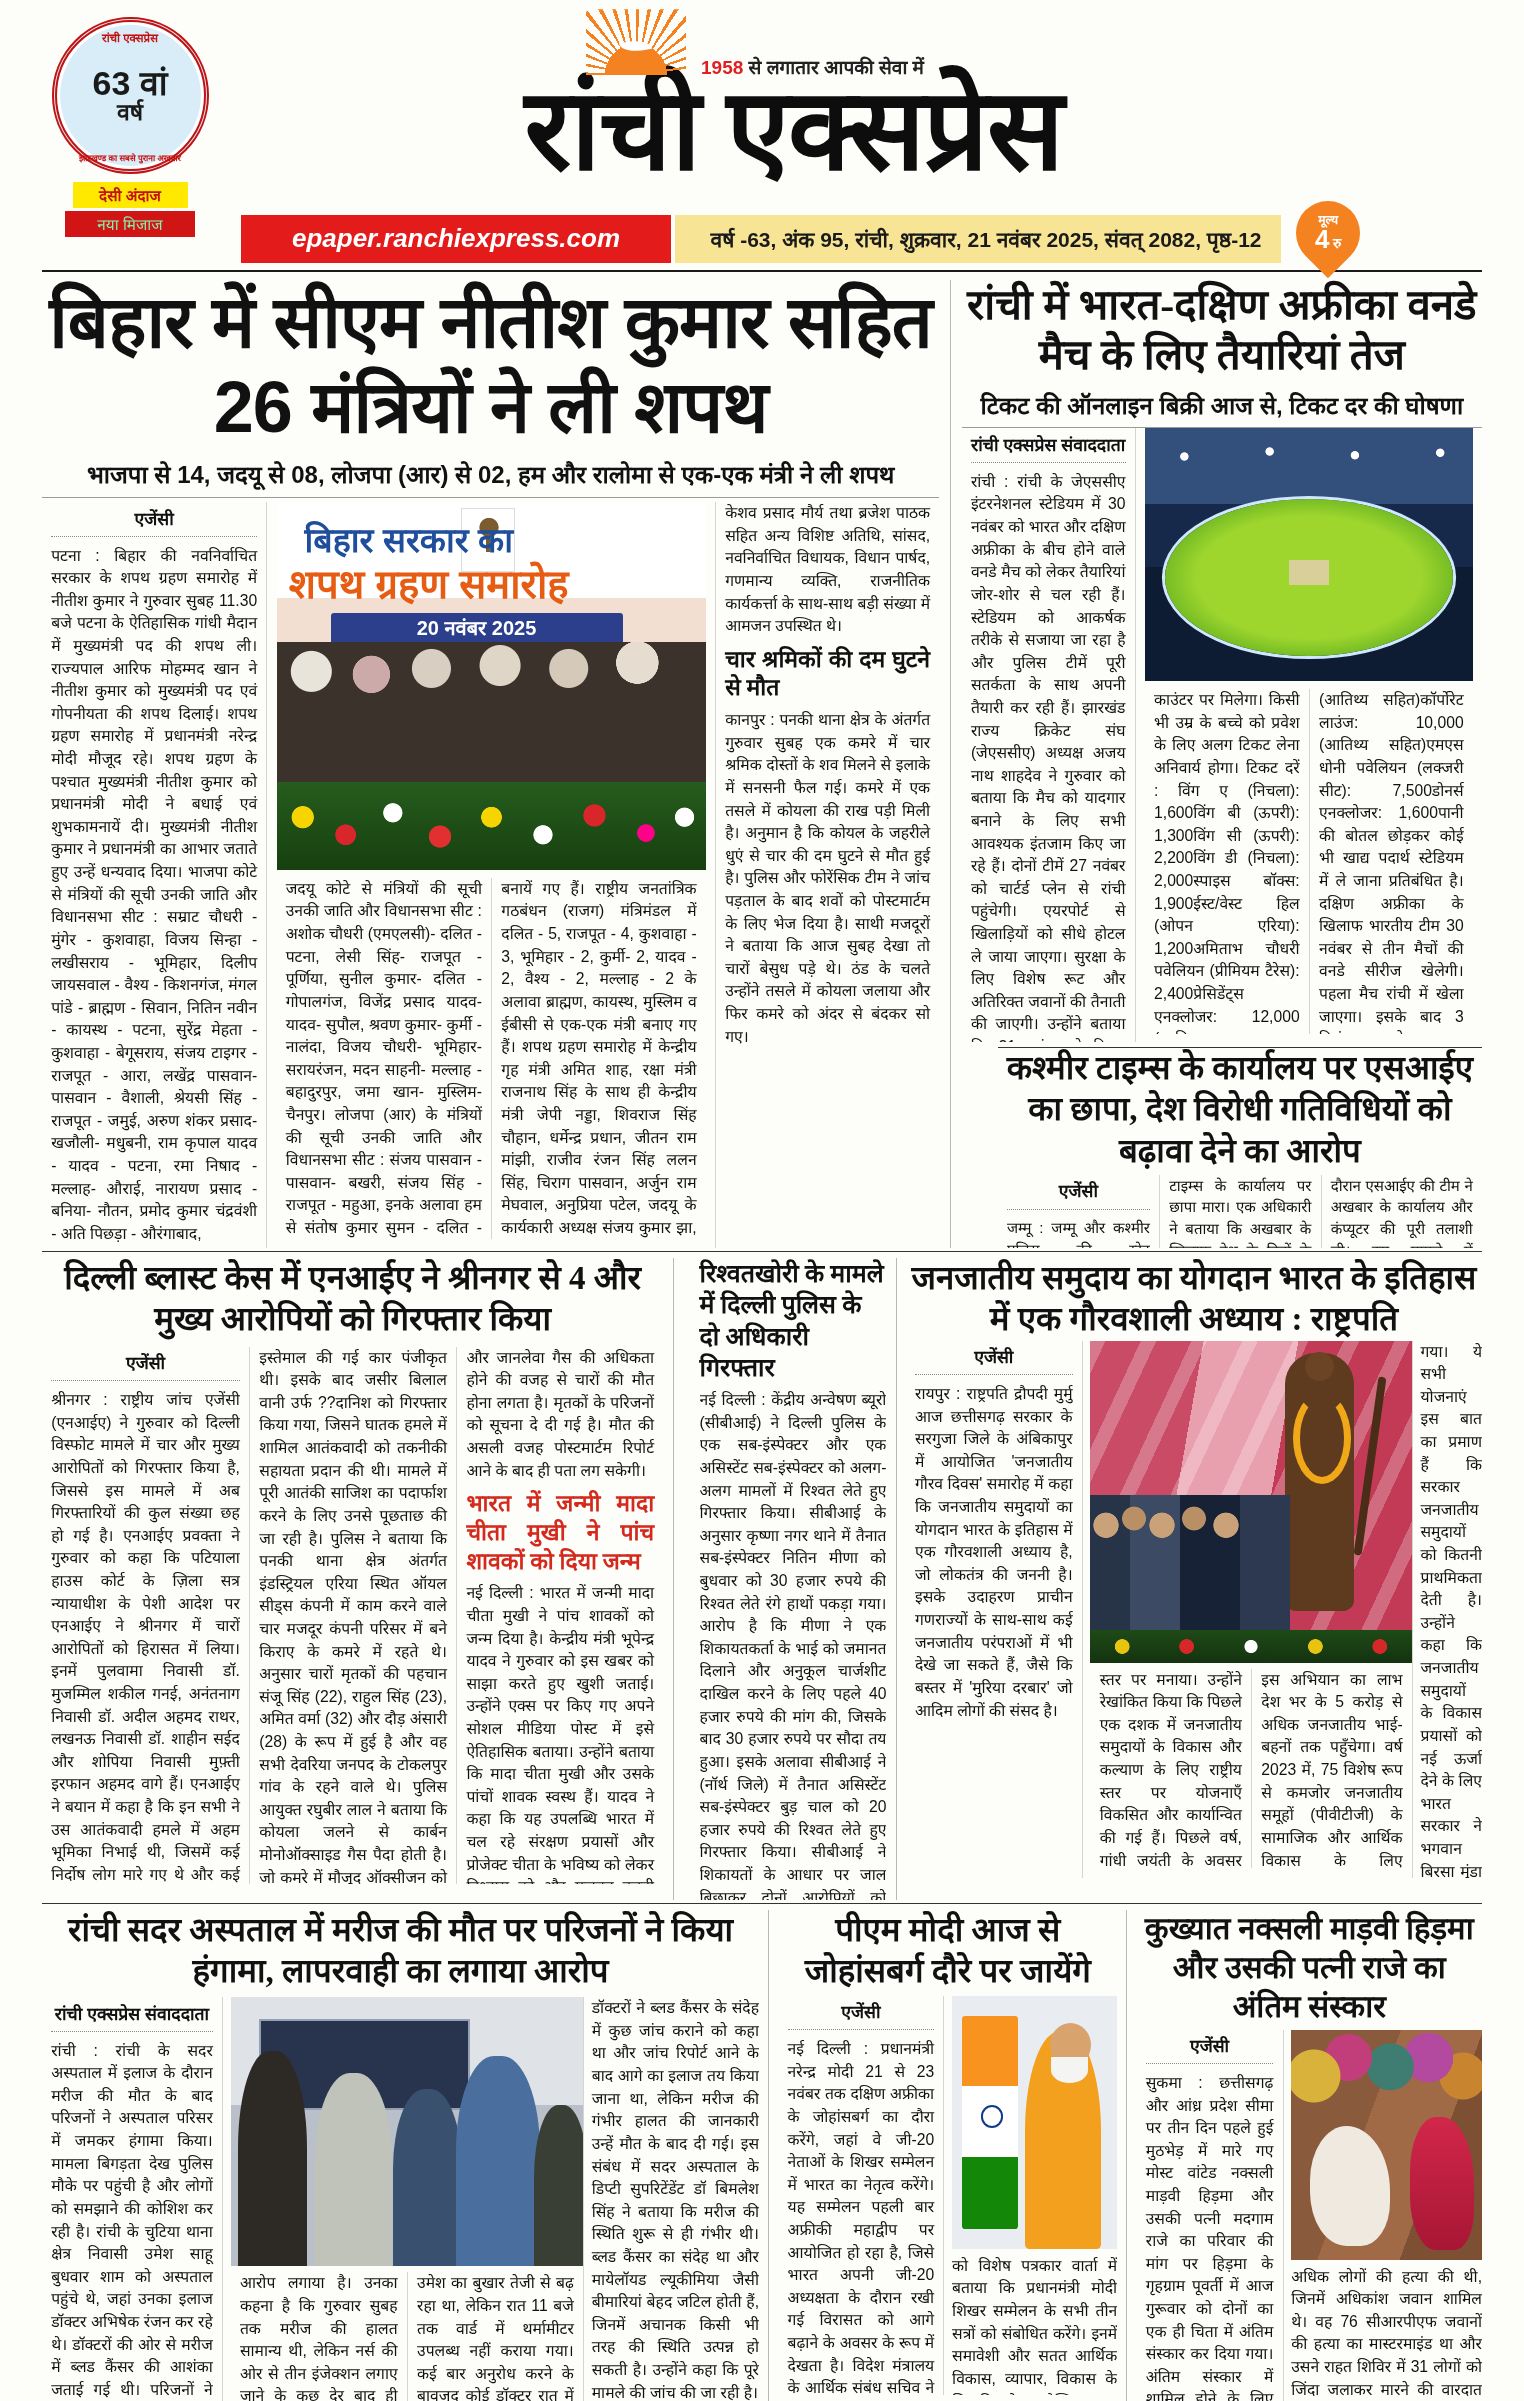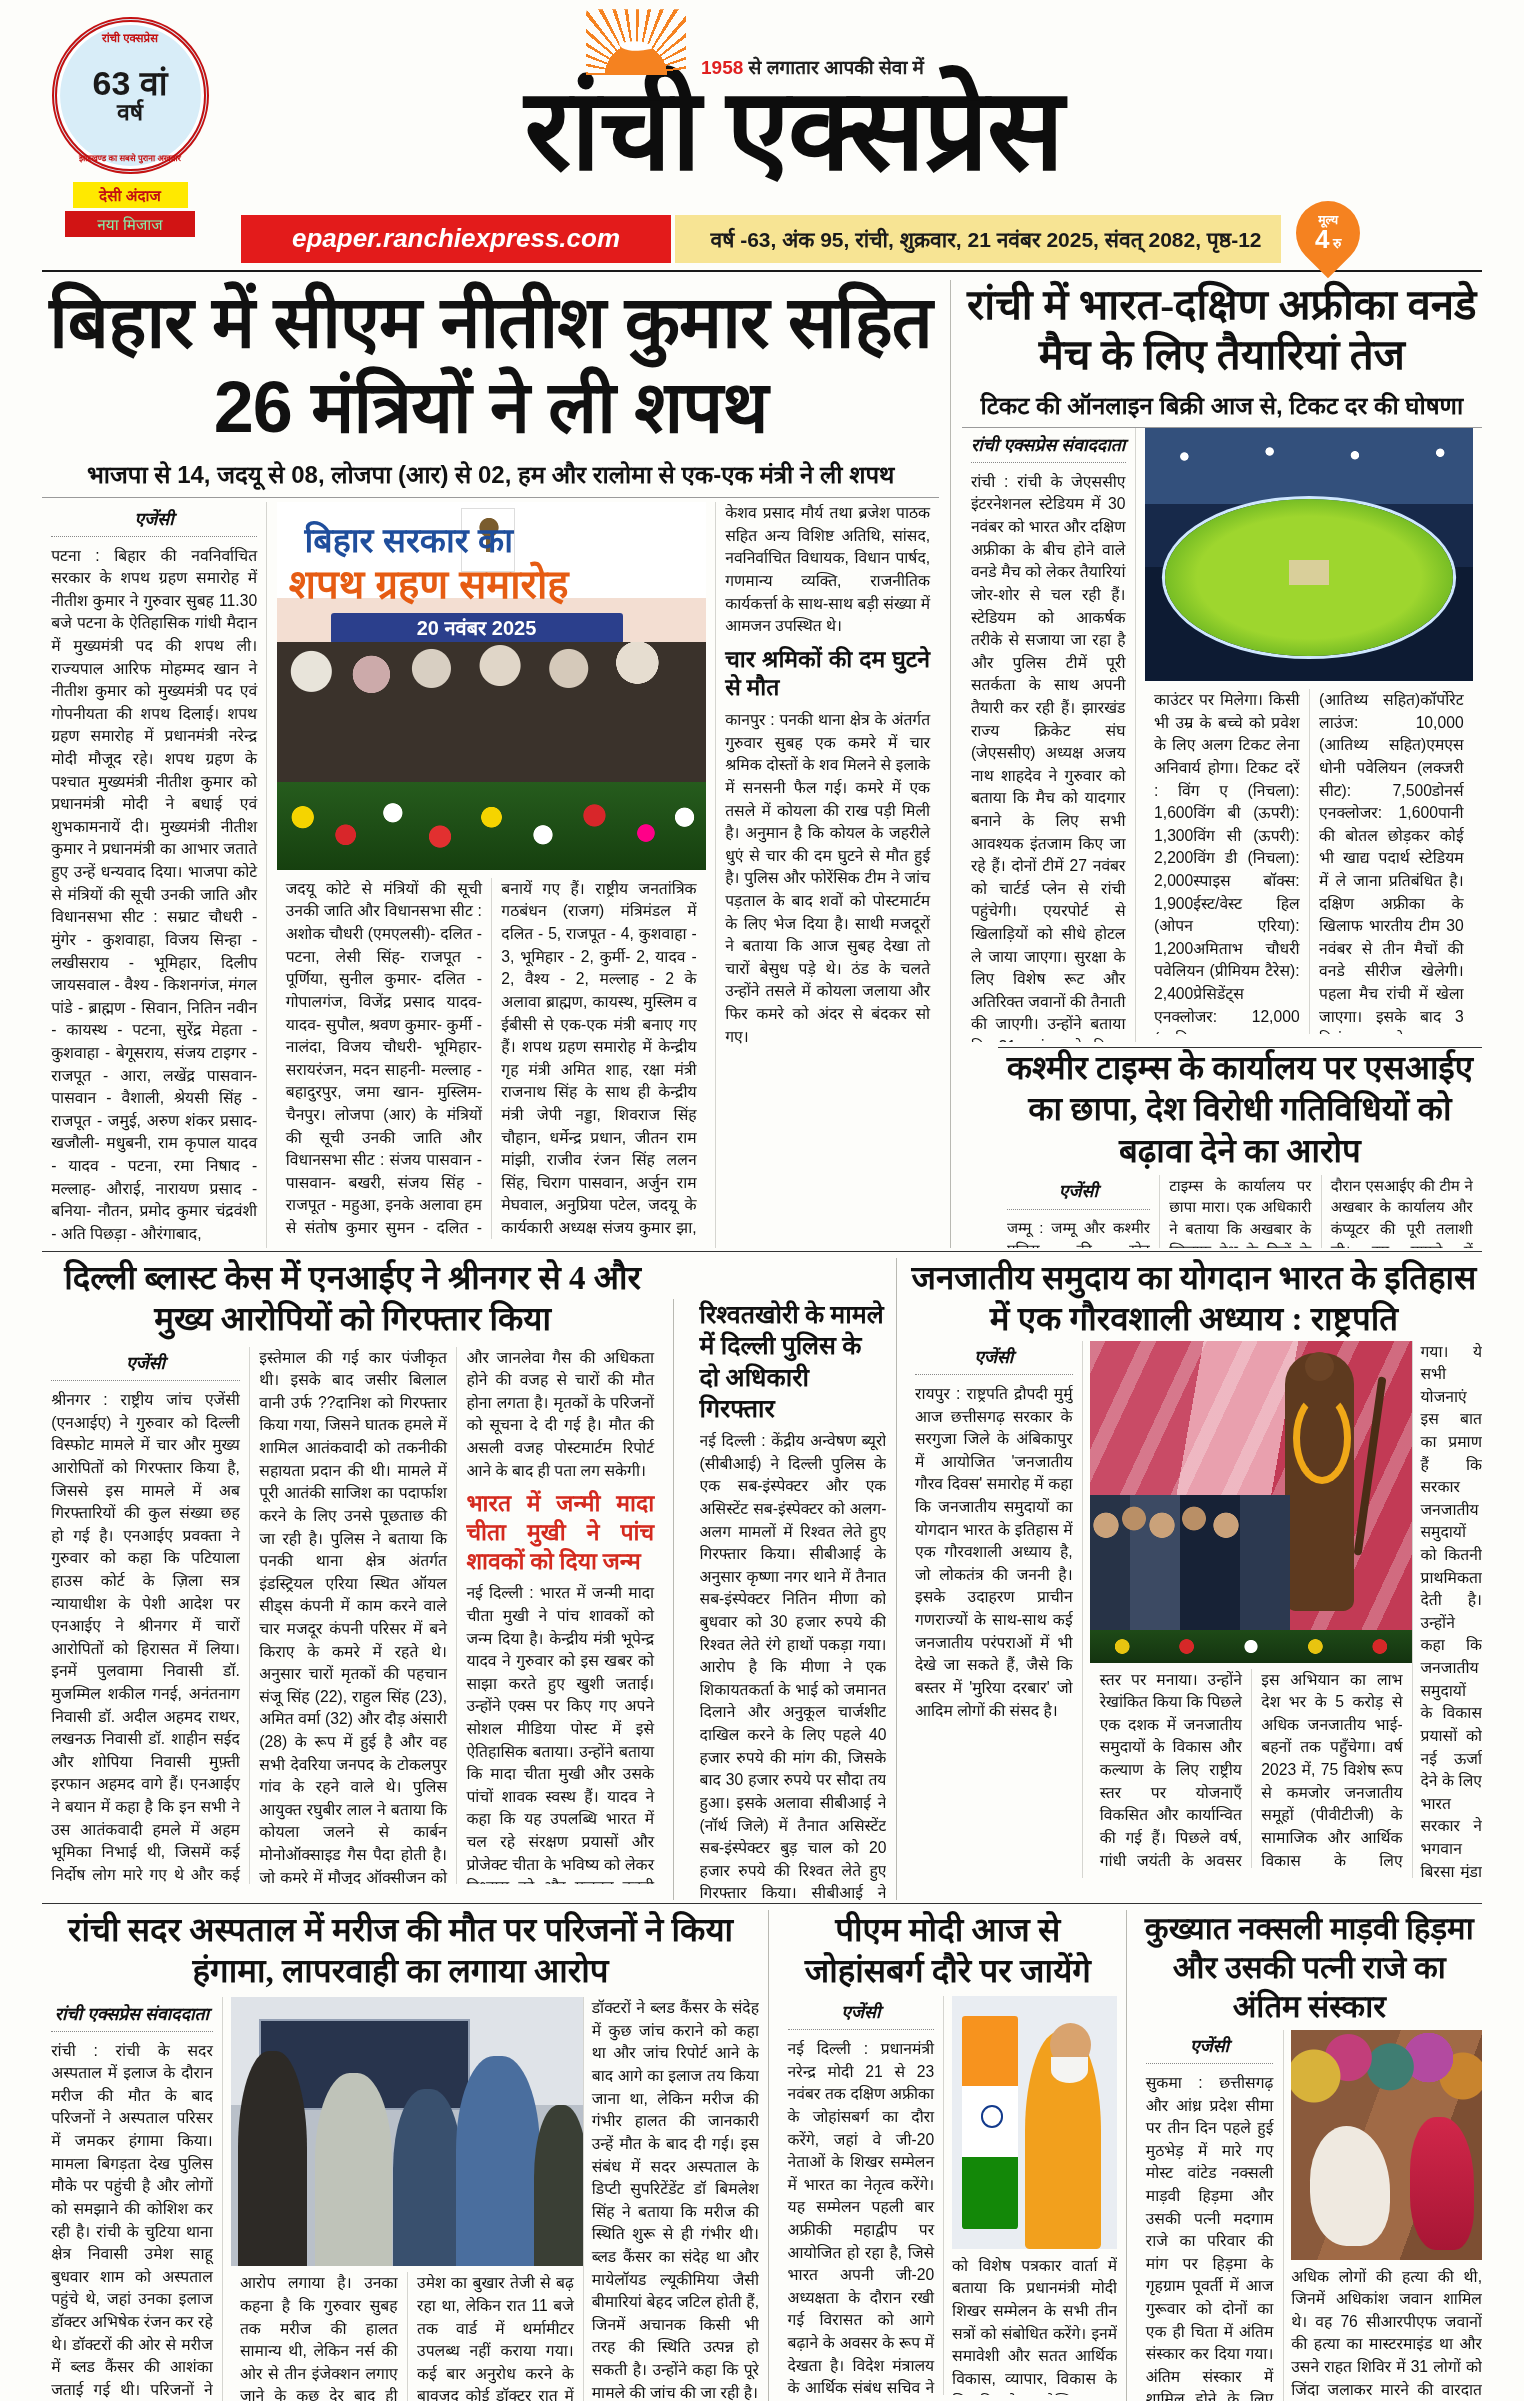--- a/index.html
+++ b/index.html
@@ -38,21 +38,21 @@
   .price-inner .unit { font-size:14px; font-weight:bold; display:inline-block; }
 
   .m-rule { border-top:2.3px solid #1a1a1a; margin:1.5px 0 7.7px 0; }
 
   
   .h-xl { font-size:72px; font-weight:900; text-align:center; line-height:1.18; font-family:Liberation Sans, sans-serif; letter-spacing:-0.8px; }
   .h-lg { font-size:42px; font-weight:900; text-align:center; line-height:1.2; font-family:"Liberation Serif", serif; }
   .h-md { font-size:33px; font-weight:900; text-align:center; line-height:1.25; font-family:"Liberation Serif", serif; }
   .h-sm { font-size:25px; font-weight:900; text-align:left; line-height:1.25; font-family:"Liberation Serif", serif; }
   .deck { font-size:24px; font-weight:bold; text-align:center; padding:7.7px 0 6.1px 0; border-bottom:0.8px solid #9a9a9a; }
-  .byline { text-align:center; font-weight:bold; font-size:17.6px; padding:4.6px 0 3.8px 0; border-bottom:1.5px dotted #888; margin-bottom:7.7px;font-style:italic; }
+  .byline { text-align:center; font-weight:bold; font-size:17.6px; padding:4.6px 0 3.8px 0; border-bottom:1.5px dotted #888; margin-bottom:7.7px; }
   .colrow { display:flex; }
   .col { font-size:15.7px; line-height:1.44; text-align:justify; overflow:hidden; }
   .col + .col { border-left:0.8px solid #d5d5d0; }
   .col-inner { padding:0 9.2px; }
   .subhead3 { font-size:23px; font-weight:900; line-height:1.25; margin:7.7px 0 6.1px 0; font-family:"Liberation Serif", serif; }
   .red-sub { color:#d42a1e; }
 
   .photo { position:relative; overflow:hidden; background:#888; }
 
   
@@ -140,21 +140,21 @@
   .cricket-2cols .col { width:50%; }
 
   .kashmir { border-top:1.5px solid #333; margin-top:4.6px; padding-top:0;margin-left:36px; }
   .kashmir-cols { height:198px; margin-top:3.1px; }
   .kashmir-cols .col { width:33.33%; font-size:15px; }
 
   .mid-section { display:flex; border-top:1.5px solid #333; margin-top:3.1px; padding-top:6.1px; height:649px; overflow:hidden; }
   .nia { width:675px; }
   .nia-cols { height:537px; margin-top:6.1px; }
   .nia-cols .col { width:33.33%; }
-  .bribery { width:230px; border-left:0.8px solid #b9b9b2; margin-left:9.2px; padding-left:26px;margin-top:41px; }
+  .bribery { width:230px; border-left:0.8px solid #b9b9b2; margin-left:9.2px; padding-left:26px; }
   .bribery-body { font-size:15.7px; line-height:1.44; text-align:justify; overflow:hidden; height:522px; margin-top:6.1px; }
   .tribal { flex:1; border-left:0.8px solid #b9b9b2; margin-left:9.2px; padding-left:9.2px; }
   .tribal-row { display:flex; height:537px; overflow:hidden; }
   .tribal-c1 { width:176px; }
   .tribal-mid { width:330px; border-left:0.8px solid #d5d5d0; padding-left:7.7px; }
   .tribal-2cols { display:flex; height:199px; }
   .tribal-2cols .col { width:50%; }
   .tribal-c3 { flex:1; border-left:0.8px solid #d5d5d0; padding-left:7.7px; }
 
   .bottom-section { display:flex; border-top:1.5px solid #333; margin-top:3.1px; padding-top:6.1px; height:528px; overflow:hidden; }

